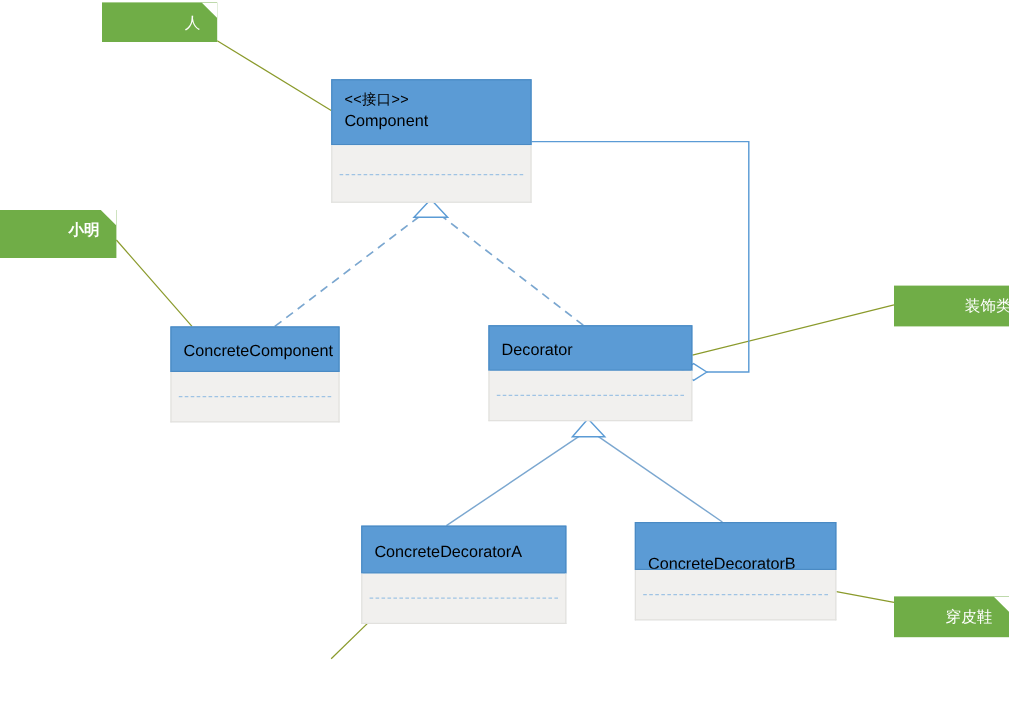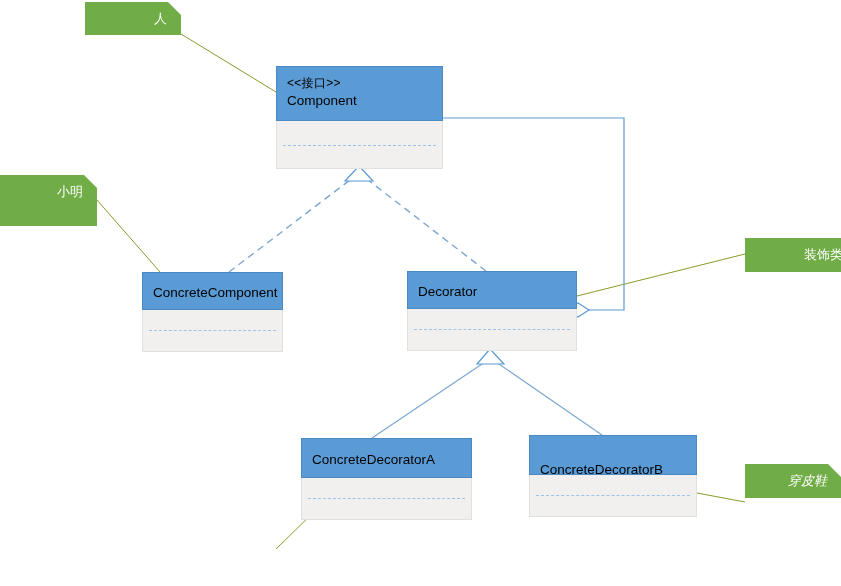--- a/index.html
+++ b/index.html
@@ -167,29 +167,29 @@
     <div class="uml-body" style="height:42px;">
       <div class="uml-sep" style="top:20px;"></div>
     </div>
   </div>
 
   <div class="note" style="left:85px; top:2px; width:96px; height:33px;">
     <span class="fold"></span>
     <span class="note-text">人</span>
   </div>
 
-  <div class="note" style="left:0px; top:175px; width:97px; height:51px;">
+  <div class="note" style="left:0px; top:175px; width:97px; height:40px;font-weight:bold;">
     <span class="fold"></span>
     <span class="note-text">小明</span>
   </div>
 
   <div class="note" style="left:745px; top:238px; width:112px; height:34px;">
     <span class="fold"></span>
     <span class="note-text">装饰类</span>
   </div>
 
-  <div class="note" style="left:745px; top:464px; width:96px; height:34px;font-style:italic;">
+  <div class="note" style="left:745px; top:497px; width:96px; height:34px;">
     <span class="fold"></span>
     <span class="note-text">穿皮鞋</span>
   </div>
 
 
 </div>
 
 </body></html>

